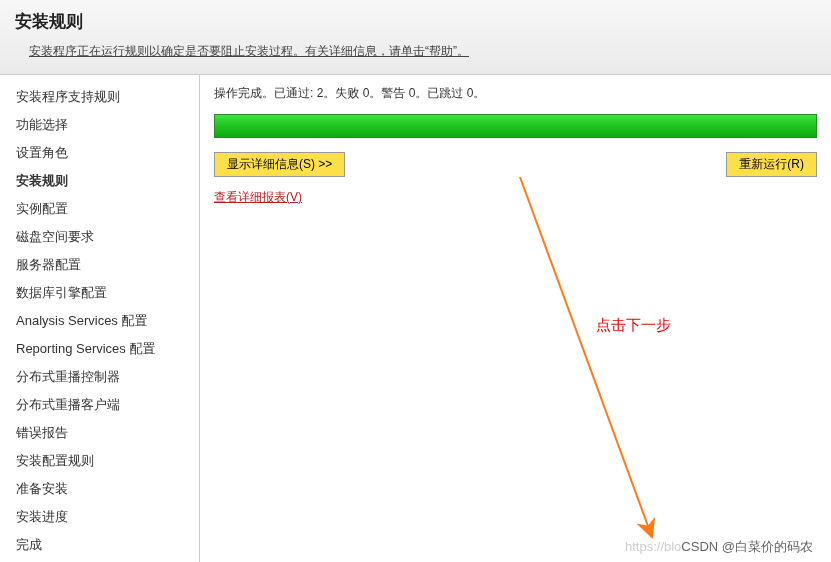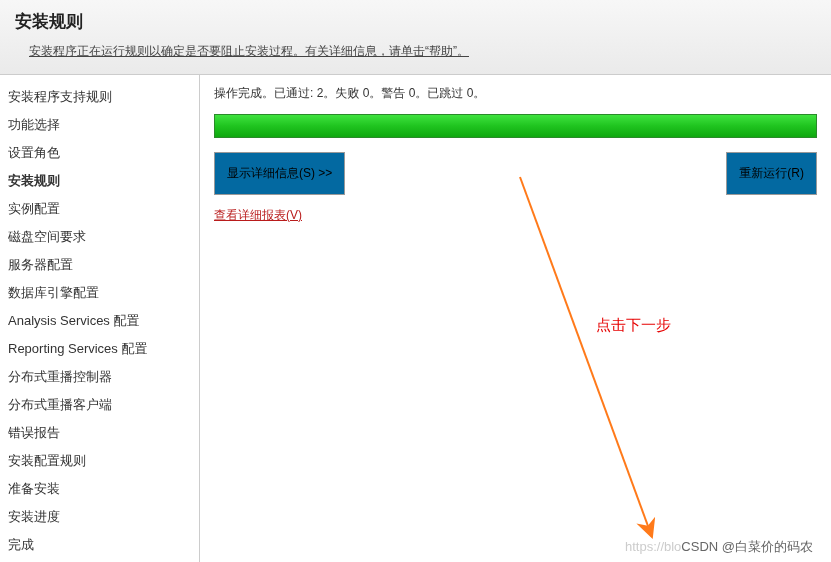--- a/index.html
+++ b/index.html
@@ -30,21 +30,21 @@
     margin-left: 14px;
     text-decoration: underline;
   }
   .body {
     display: flex;
     height: calc(100% - 75px);
   }
   .sidebar {
     width: 200px;
     border-right: 1px solid #ccc;
-    padding: 8px 0 8px 4px;
+    padding: 8px 0 8px 12px;
   }
   .sidebar-item {
     font-size: 13px;
     color: #333;
     padding: 5px 4px 5px 4px;
     white-space: nowrap;
     cursor: default;
   }
   .sidebar-item.active { font-weight: bold; }
   .main {
@@ -60,22 +60,22 @@
     margin-bottom: 14px;
   }
   .button-row {
     display: flex;
     justify-content: space-between;
     margin-bottom: 12px;
   }
   button.win {
     font-family: inherit;
     font-size: 12px;
-    padding: 12px 12px;
-    background: #0369a1;
+    padding: 3px 12px;
+    background: #fde047;
     border: 1px solid #999;
     cursor: pointer;
   }
   .link {
     color: #b91c1c;
     text-decoration: underline;
     font-size: 12px;
     cursor: pointer;
   }
   .annotation-text {

